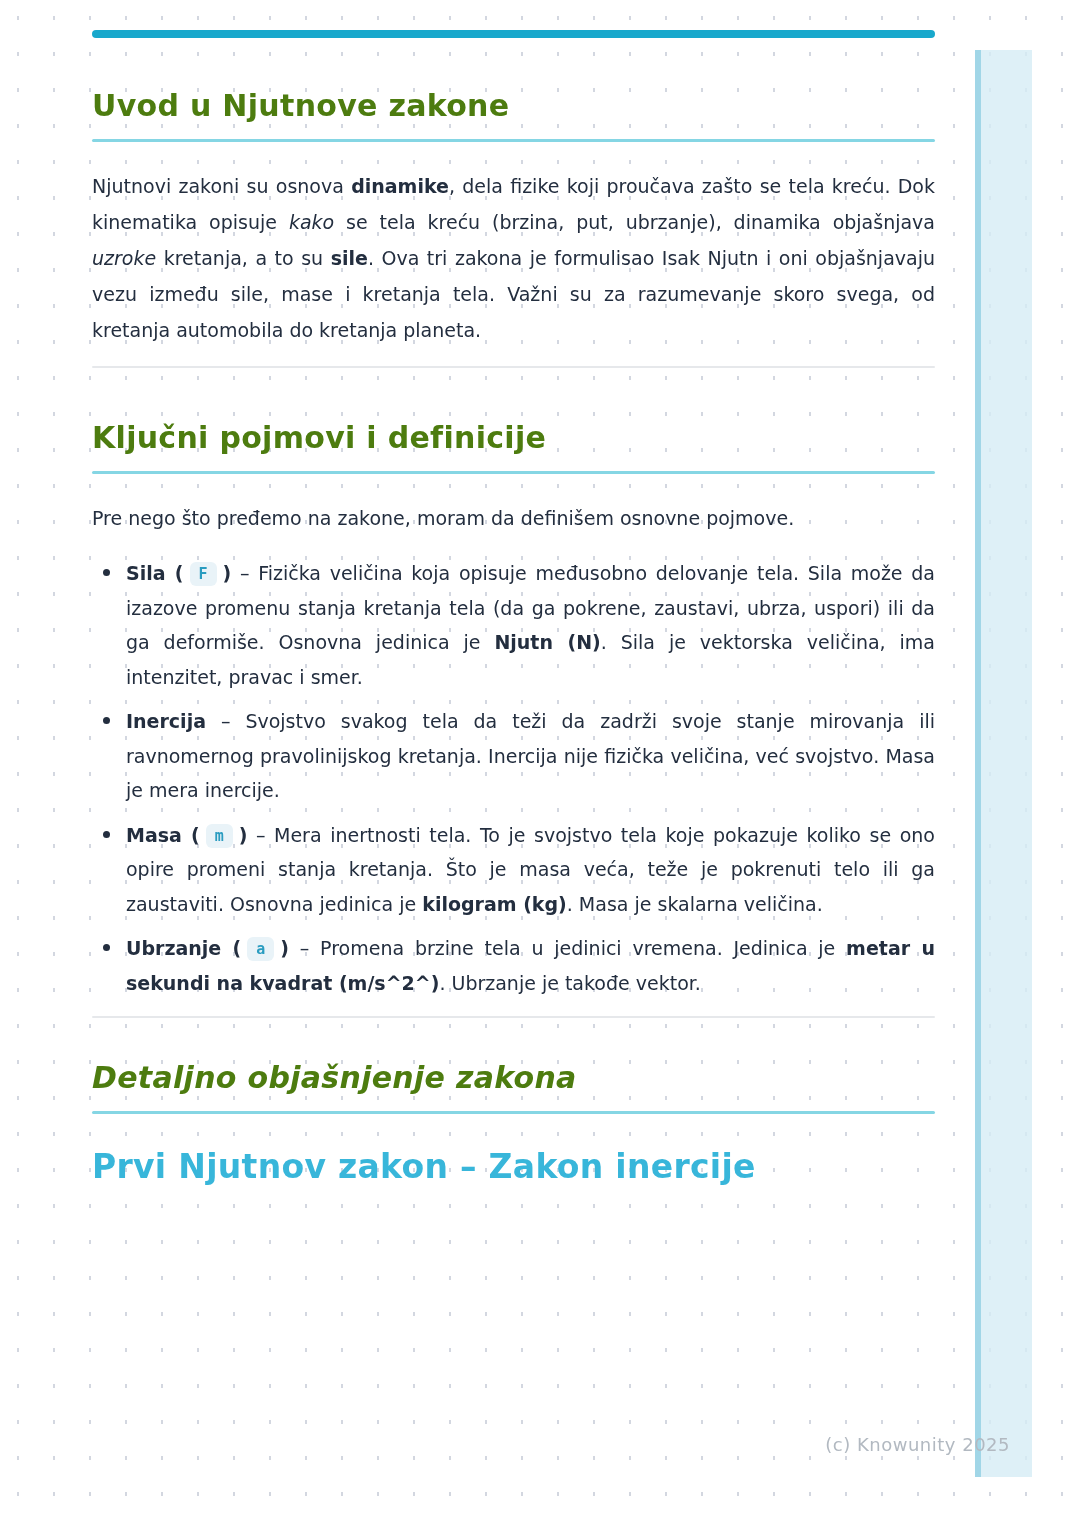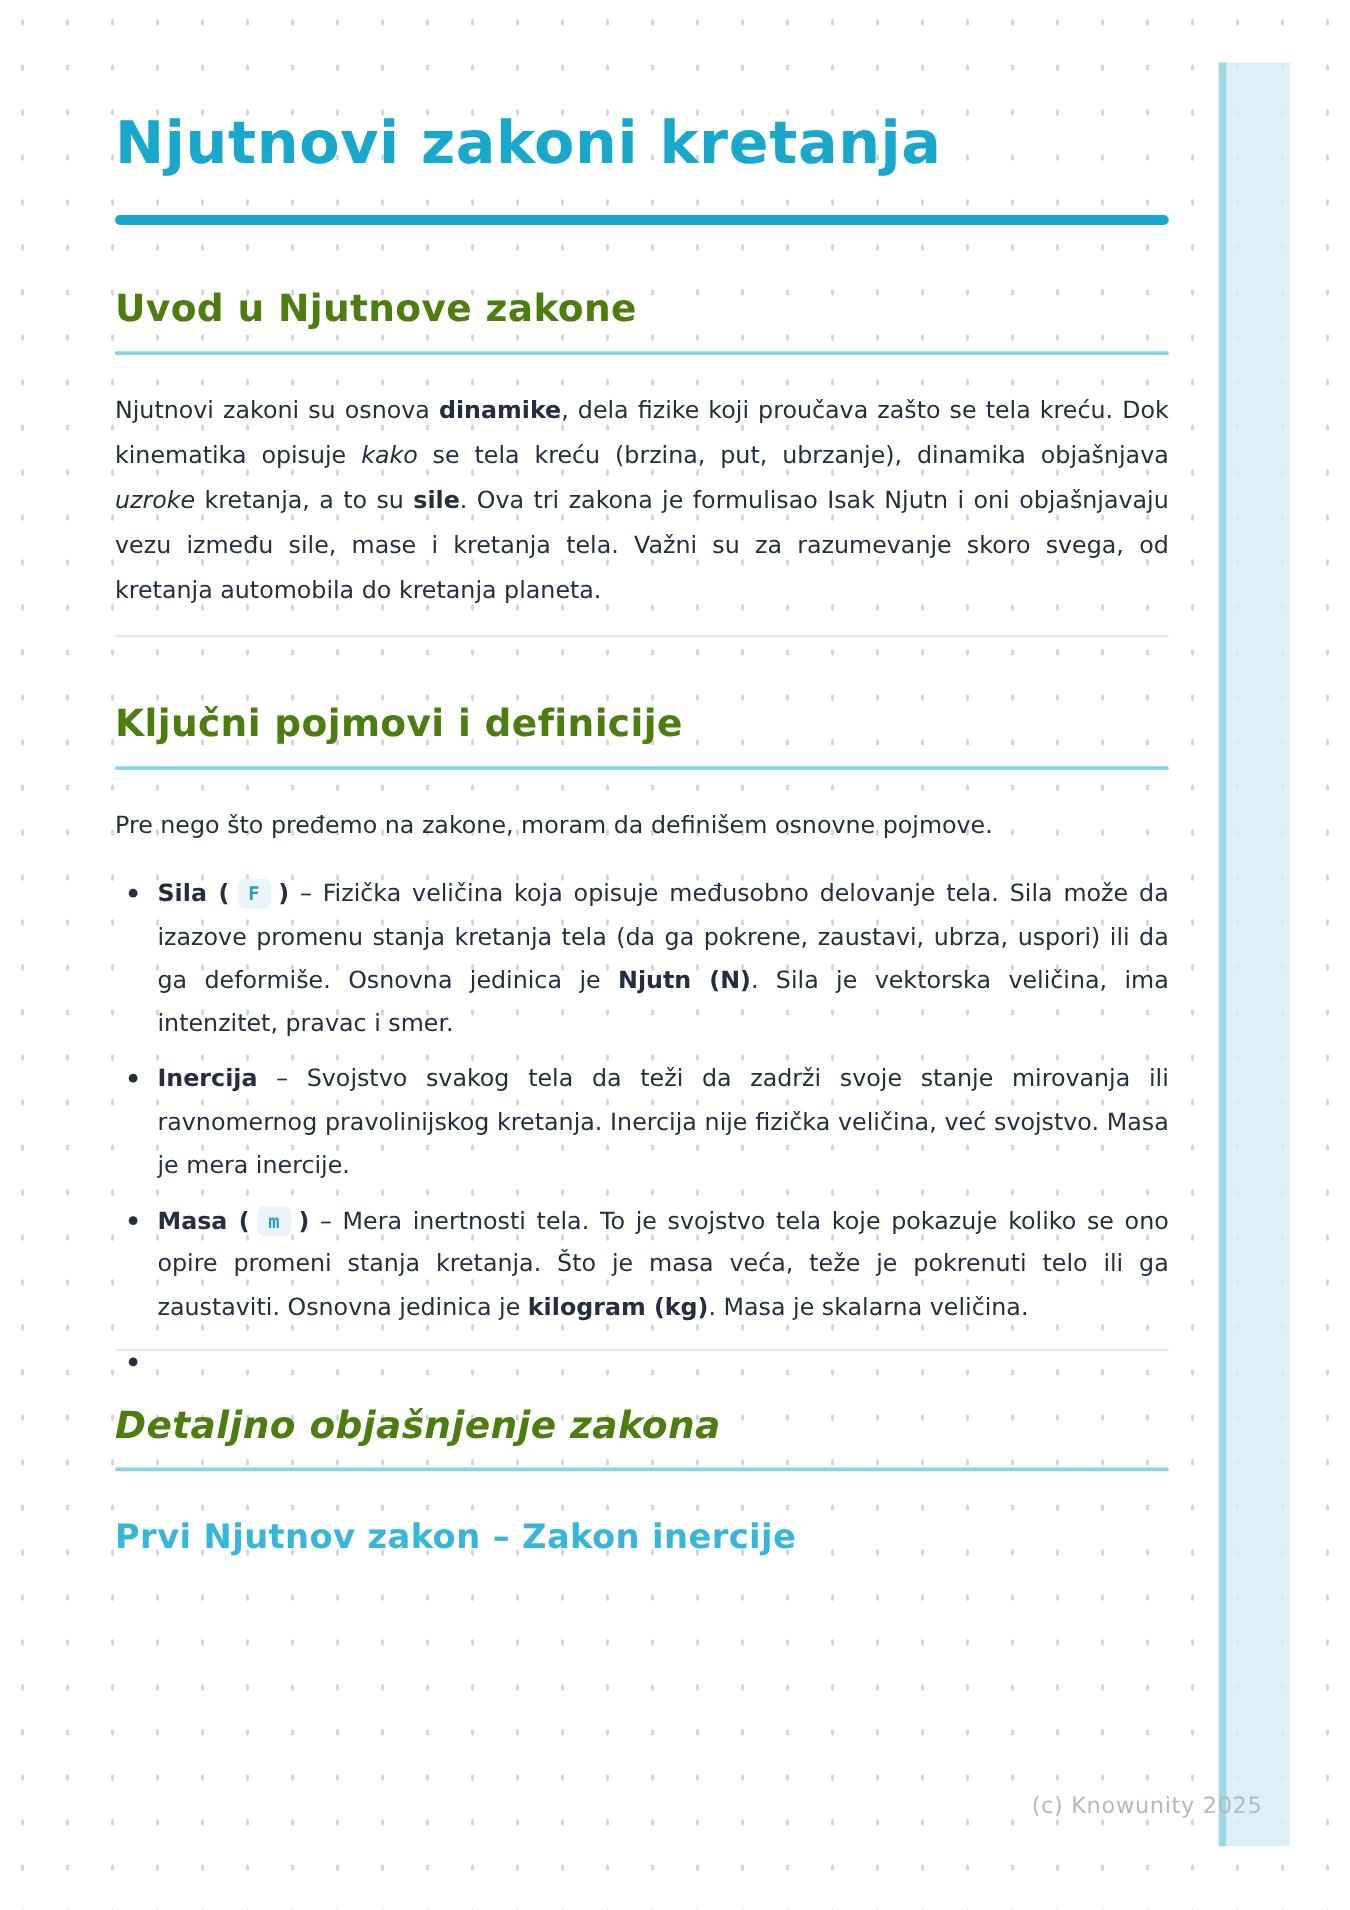--- a/index.html
+++ b/index.html
@@ -109,21 +109,21 @@
     line-height: 1;
     color: #2a9cc0;
     background: #e9f3f8;
     border-radius: 6px;
     padding: 5px 9px 4px;
     margin: 0 6px;
     vertical-align: 1px;
   }
   h3 {
     margin-top: 36px;
-    font-size: 27px;
+    font-size: 33px;
     line-height: 34px;
     font-weight: bold;
     color: #38b6da;
     letter-spacing: 0.3px;
   }
   .footer {
     position: absolute;
     top: 1434px;
     right: 70px;
     font-size: 18px;
@@ -132,21 +132,20 @@
   }
 </style>
 </head>
 <body>
 
 <div class="dots"></div>
 <div class="stripe"></div>
 
 <div class="content">
 
-  <h1>Njutnovi zakoni kretanja</h1>
   <div class="rule-thick"></div>
 
   <section>
     <h2 class="h2-intro">Uvod u Njutnove zakone</h2>
     <div class="rule-light"></div>
     <p class="body-text"><span>Njutnovi zakoni su osnova </span><span class="b">dinamike</span><span>, dela fizike koji proučava zašto se tela kreću. Dok kinematika opisuje </span><span class="i">kako</span><span> se tela kreću (brzina, put, ubrzanje), dinamika objašnjava </span><span class="i">uzroke</span><span> kretanja, a to su </span><span class="b">sile</span><span>. Ova tri zakona je formulisao Isak Njutn i oni objašnjavaju vezu između sile, mase i kretanja tela. Važni su za razumevanje skoro svega, od kretanja automobila do kretanja planeta.</span></p>
   </section>
 
   <div class="divider divider-1"></div>
 
@@ -162,20 +161,21 @@
       <li>
         <span class="bullet-dot"></span>
         <span><span class="b">Inercija</span><span> – Svojstvo svakog tela da teži da zadrži svoje stanje mirovanja ili ravnomernog pravolinijskog kretanja. Inercija nije fizička veličina, već svojstvo. Masa je mera inercije.</span></span>
       </li>
       <li>
         <span class="bullet-dot"></span>
         <span><span class="b">Masa (</span><span class="chip">m</span><span class="b">)</span><span> – Mera inertnosti tela. To je svojstvo tela koje pokazuje koliko se ono opire promeni stanja kretanja. Što je masa veća, teže je pokrenuti telo ili ga zaustaviti. Osnovna jedinica je </span><span class="b">kilogram (kg)</span><span>. Masa je skalarna veličina.</span></span>
       </li>
       <li>
         <span class="bullet-dot"></span>
+        <span><span class="b">Ubrzanje (</span><span class="chip">a</span><span class="b">)</span><span> – Promena brzine tela u jedinici vremena. Jedinica je </span><span class="b">metar u sekundi na kvadrat (m/s^2^)</span><span>. Ubrzanje je takođe vektor.</span></span>
       </li>
     </ul>
   </section>
 
   <div class="divider divider-2"></div>
 
   <section>
     <h2 class="h2-laws">Detaljno objašnjenje zakona</h2>
     <div class="rule-light"></div>
     <h3>Prvi Njutnov zakon – Zakon inercije</h3>

